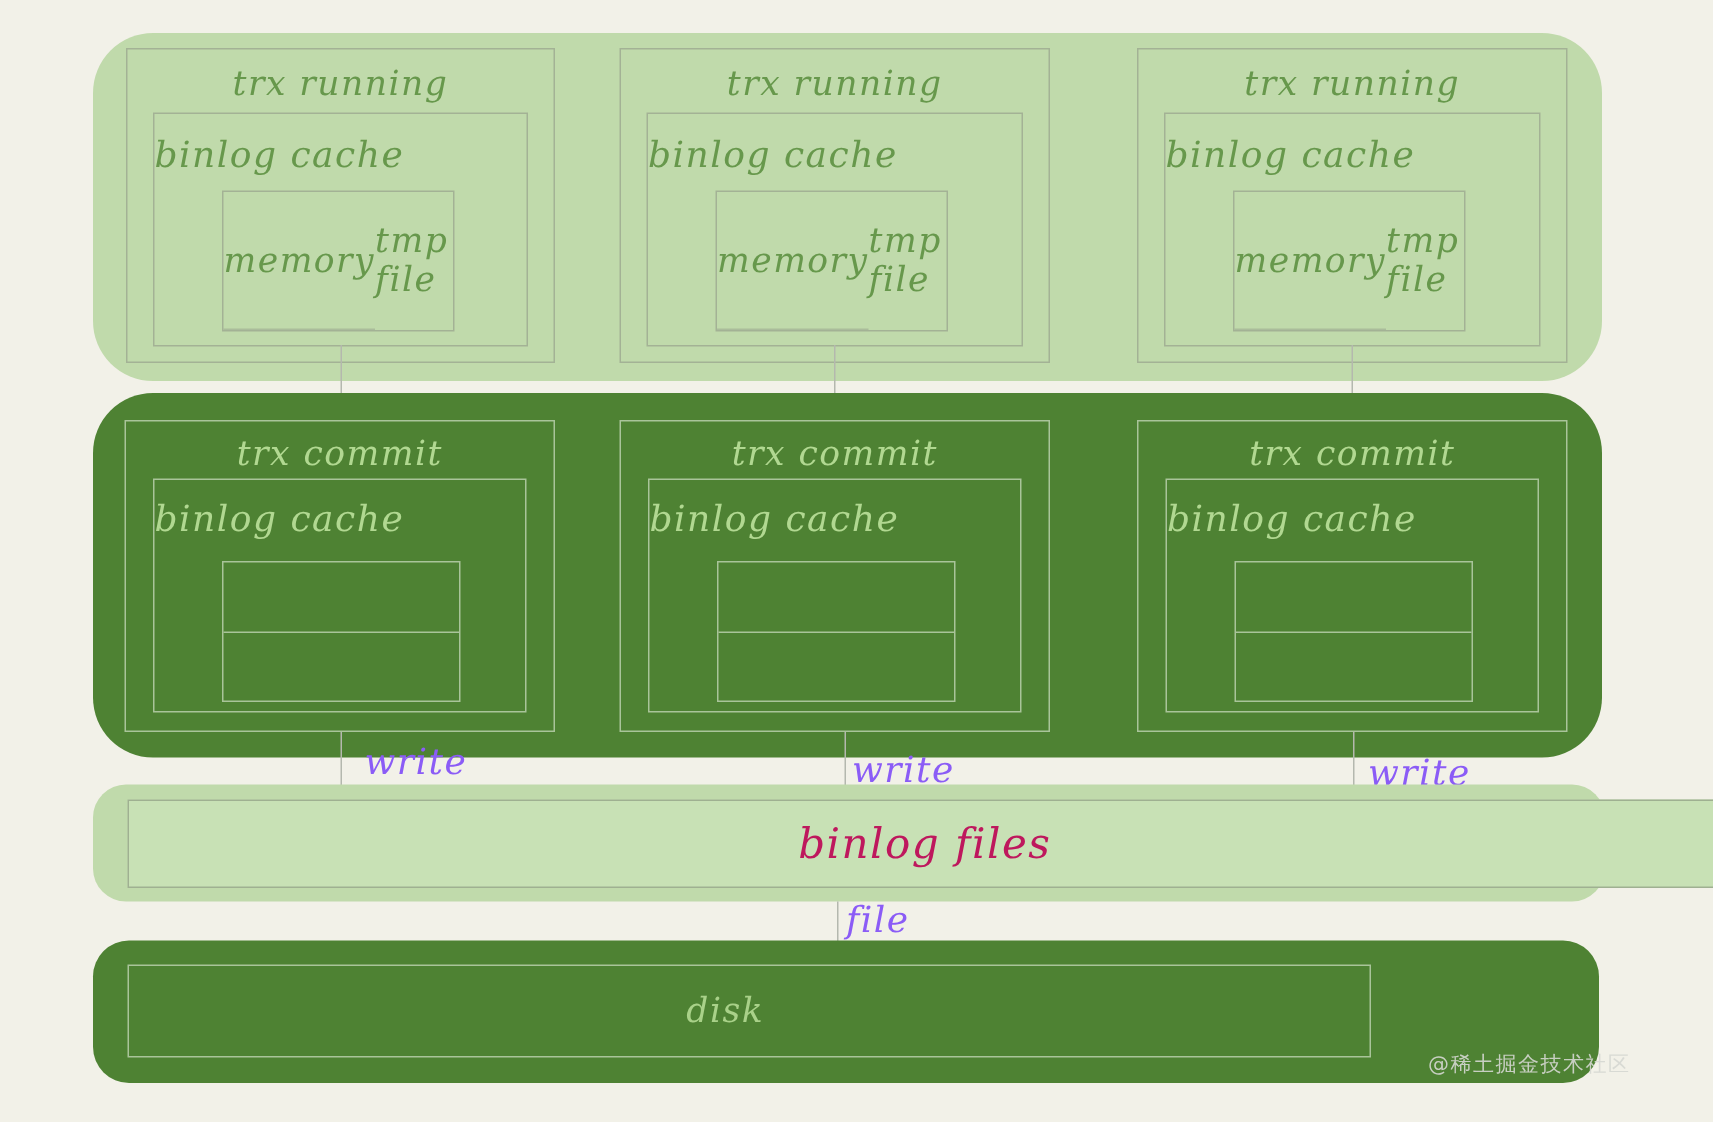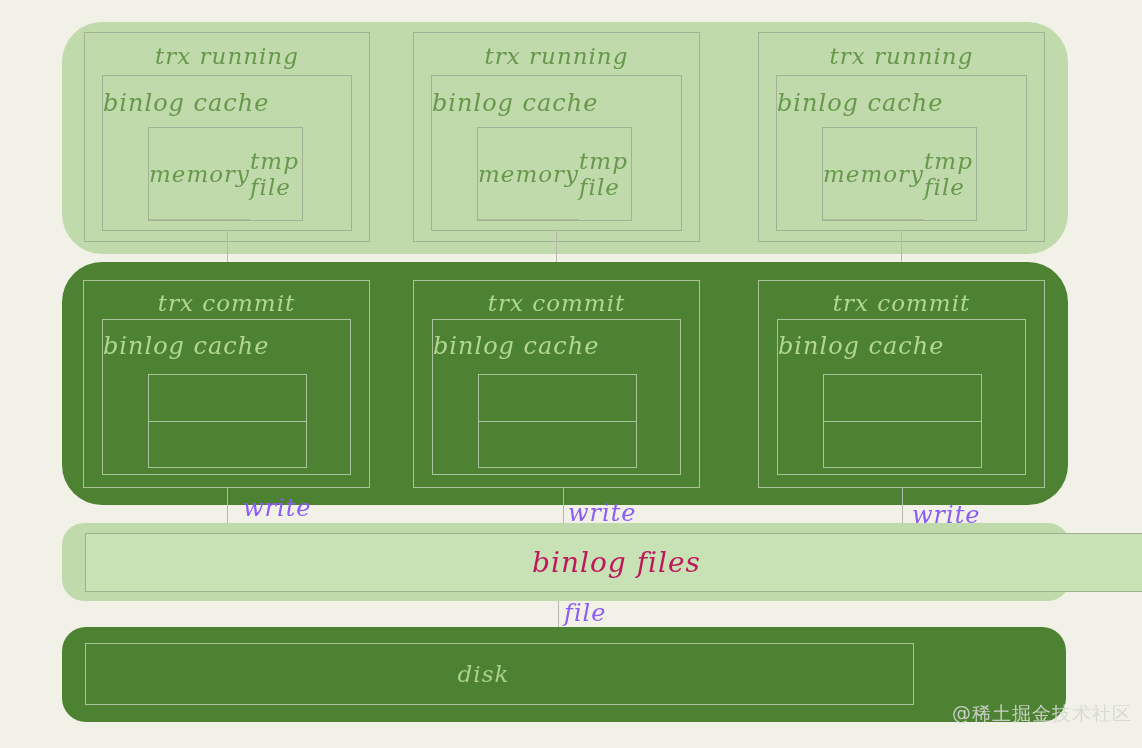--- a/index.html
+++ b/index.html
@@ -122,21 +122,21 @@
     font-style:italic;letter-spacing:1px;
   }
   .wl1{left:243px;top:494px;}
   .wl2{left:568px;top:499px;}
   .wl3{left:912px;top:501px;}
   .fs1{left:564px;top:599px;}
 
   
   .watermark{
     position:absolute;left:952px;top:701px;width:180px;
-    font-family:"DejaVu Sans",sans-serif;font-size:19px;
+    font-family:"DejaVu Sans",sans-serif;font-size:14px;
     color:rgba(213,215,209,0.9);letter-spacing:1px;white-space:nowrap;
   }
 </style>
 </head>
 <body>
 
 <div class="page">
 
   <div class="top-section">
 

